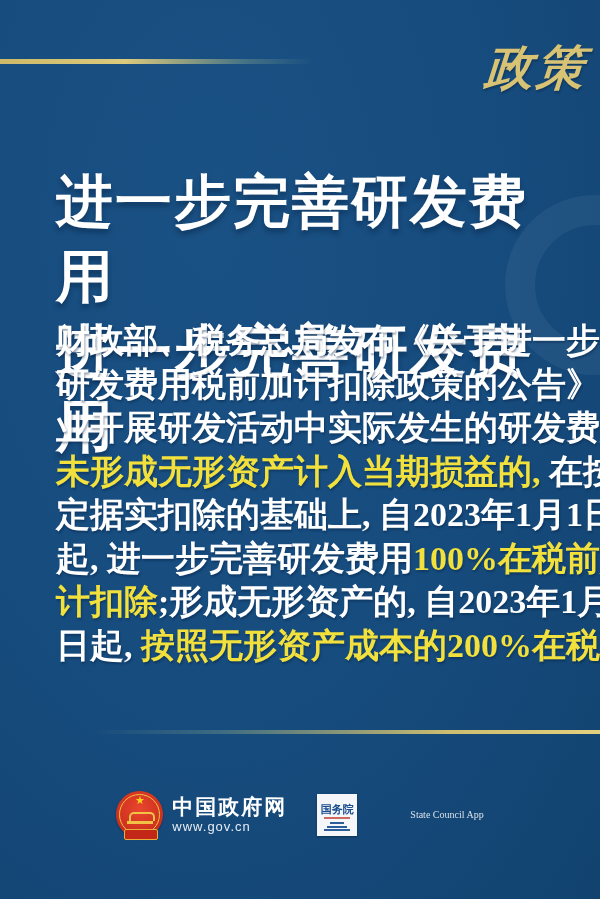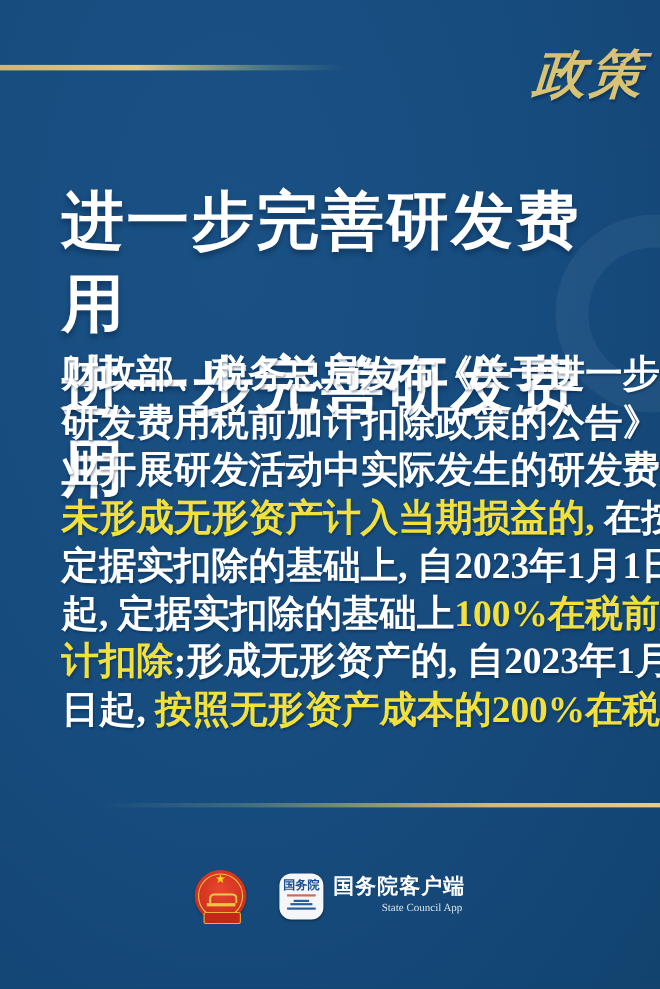--- a/index.html
+++ b/index.html
@@ -70,23 +70,23 @@
   .emblem-star{position:absolute;top:4px;left:0;width:100%;text-align:center;color:#f7d219;font-size:11px;line-height:11px;}
   .emblem-gate{position:absolute;top:21px;left:50%;width:22px;height:7px;margin-left:-11px;
     border:2px solid #f0c246;border-bottom:none;border-radius:5px 5px 0 0;}
   .emblem-base{position:absolute;top:30px;left:50%;width:26px;height:3px;margin-left:-13px;background:#f0c246;}
   .emblem-ribbon{position:absolute;bottom:-2px;left:50%;width:32px;height:9px;margin-left:-16px;
     background:#c22718;border:1px solid #e8b03a;border-radius:2px;}
   .gov-name{color:#fff;font-size:21px;font-weight:800;letter-spacing:2px;line-height:24px;}
   .gov-url{color:#e7edf4;font-size:13px;letter-spacing:1px;line-height:16px;}
   
   .app-icon{
-    position:relative;width:40px;height:42px;border-radius:11px;background:#f4f6f9;
+    position:relative;width:40px;height:42px;border-radius:0;background:#f4f6f9;
     box-shadow:0 1px 2px rgba(0,0,0,.35);flex:0 0 auto;
-    display:flex;flex-direction:column;align-items:center;justify-content:flex-start;padding-top:5px;box-sizing:border-box;
+    display:flex;flex-direction:column;align-items:center;justify-content:center;padding-top:5px;box-sizing:border-box;
   }
   .app-icon-text{color:#1b4e8e;font-size:11px;font-weight:800;line-height:12px;letter-spacing:0;}
   .app-icon-sub{width:26px;height:2px;background:#c0392b;margin-top:2px;opacity:.75;}
   .app-icon-bars{display:flex;flex-direction:column;align-items:center;gap:1.5px;margin-top:3px;}
   .app-icon-bars span{display:block;height:2px;background:#2a5d99;}
   .app-icon-bars span:nth-child(1){width:14px;}
   .app-icon-bars span:nth-child(2){width:20px;}
   .app-icon-bars span:nth-child(3){width:26px;}
   .app-name{color:#fff;font-size:19px;font-weight:800;letter-spacing:1px;line-height:23px;}
   .app-sub{color:#d9e1ea;font-family:"Liberation Serif", serif;font-size:10px;line-height:16px;margin-left:44px;}
@@ -108,49 +108,52 @@
     <div>进一步完善研发费用</div>
     <div>进一步完善研发费用</div>
   </div>
 
   <div class="body-text">
       <div class="line"><span class="seg-w">财政部、税务总局发布《关于进一步完善</span></div>
       <div class="line"><span class="seg-w">研发费用税前加计扣除政策的公告》。企</span></div>
       <div class="line"><span class="seg-w">业开展研发活动中实际发生的研发费用,</span></div>
       <div class="line"><span class="seg-y">未形成无形资产计入当期损益的,</span><span class="seg-w"> 在按规</span></div>
       <div class="line"><span class="seg-w">定据实扣除的基础上, 自2023年1月1日</span></div>
-      <div class="line"><span class="seg-w">起, 定据实扣除的基础上</span><span class="seg-y">100%在税前加</span></div>
+      <div class="line"><span class="seg-w">起, 进一步完善研发费用</span><span class="seg-y">100%在税前加</span></div>
       <div class="line"><span class="seg-y">计扣除</span><span class="seg-w">;形成无形资产的, 自2023年1月1</span></div>
       <div class="line"><span class="seg-w">日起, </span><span class="seg-y">按照无形资产成本的200%在税前</span></div>
     </div>
 
   <div class="bottom-line"></div>
 
   <div class="footer">
 
     <div class="logo-group">
       <div class="emblem">
         <div class="emblem-ring"></div>
         <div class="emblem-star">★</div>
         <div class="emblem-gate"></div>
         <div class="emblem-base"></div>
         <div class="emblem-ribbon"></div>
       </div>
+      <div>
+        <div class="gov-name">中国政府网</div>
+        <div class="gov-url">www.gov.cn</div>
+      </div>
     </div>
 
     <div class="logo-group">
       <div class="app-icon">
         <div class="app-icon-text">国务院</div>
         <div class="app-icon-sub"></div>
         <div class="app-icon-bars">
             <span></span>
             <span></span>
             <span></span>
           </div>
       </div>
       <div>
-        <div class="app-name">国务院客户端</div>
         <div class="app-sub">State Council App</div>
       </div>
     </div>
 
   </div>
 </div>
 
 </body></html>

